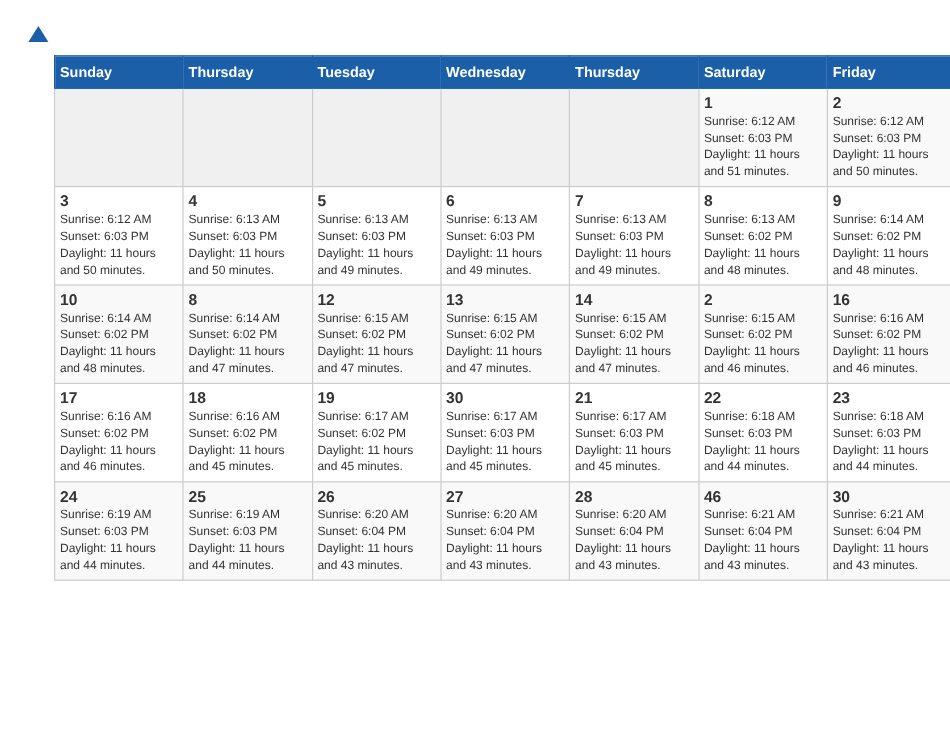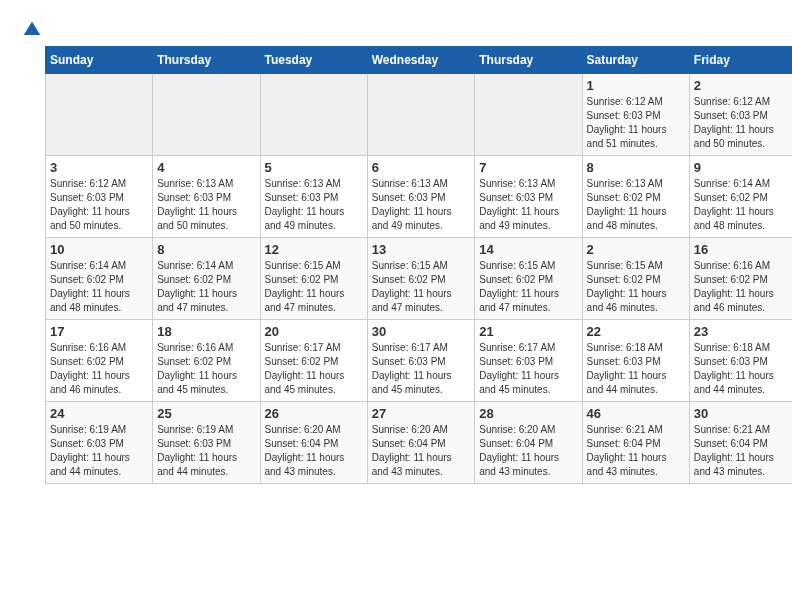--- a/index.html
+++ b/index.html
@@ -233,21 +233,21 @@
 Sunset: 6:02 PM
 Daylight: 11 hours and 46 minutes.</div>
         </td>
         <td>
           <span class="day-number">18</span>
           <div class="day-info" style="white-space: pre-line;">Sunrise: 6:16 AM
 Sunset: 6:02 PM
 Daylight: 11 hours and 45 minutes.</div>
         </td>
         <td>
-          <span class="day-number">20</span>
+          <span class="day-number">19</span>
           <div class="day-info" style="white-space: pre-line;">Sunrise: 6:17 AM
 Sunset: 6:02 PM
 Daylight: 11 hours and 45 minutes.</div>
         </td>
         <td>
           <span class="day-number">30</span>
           <div class="day-info" style="white-space: pre-line;">Sunrise: 6:17 AM
 Sunset: 6:03 PM
 Daylight: 11 hours and 45 minutes.</div>
         </td>

